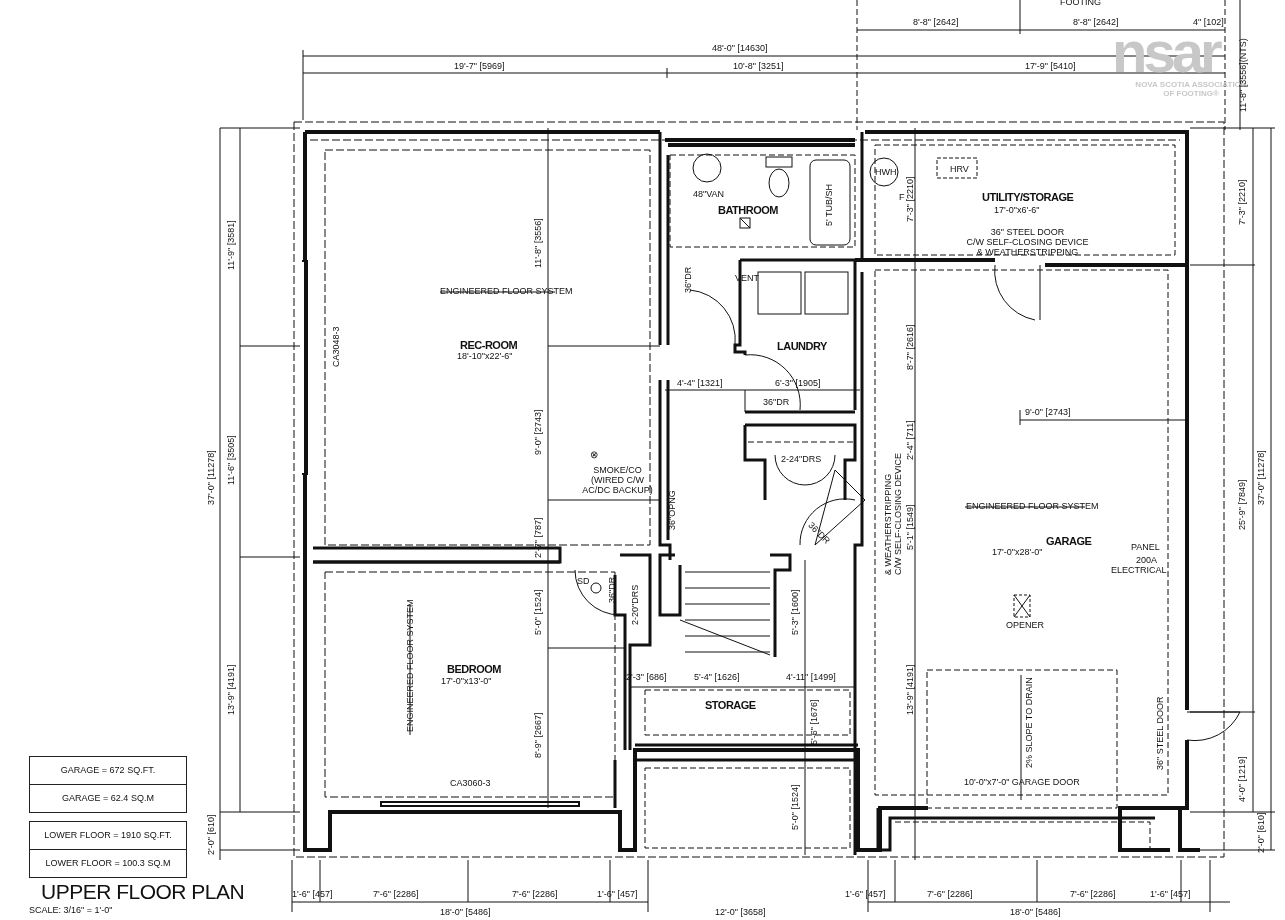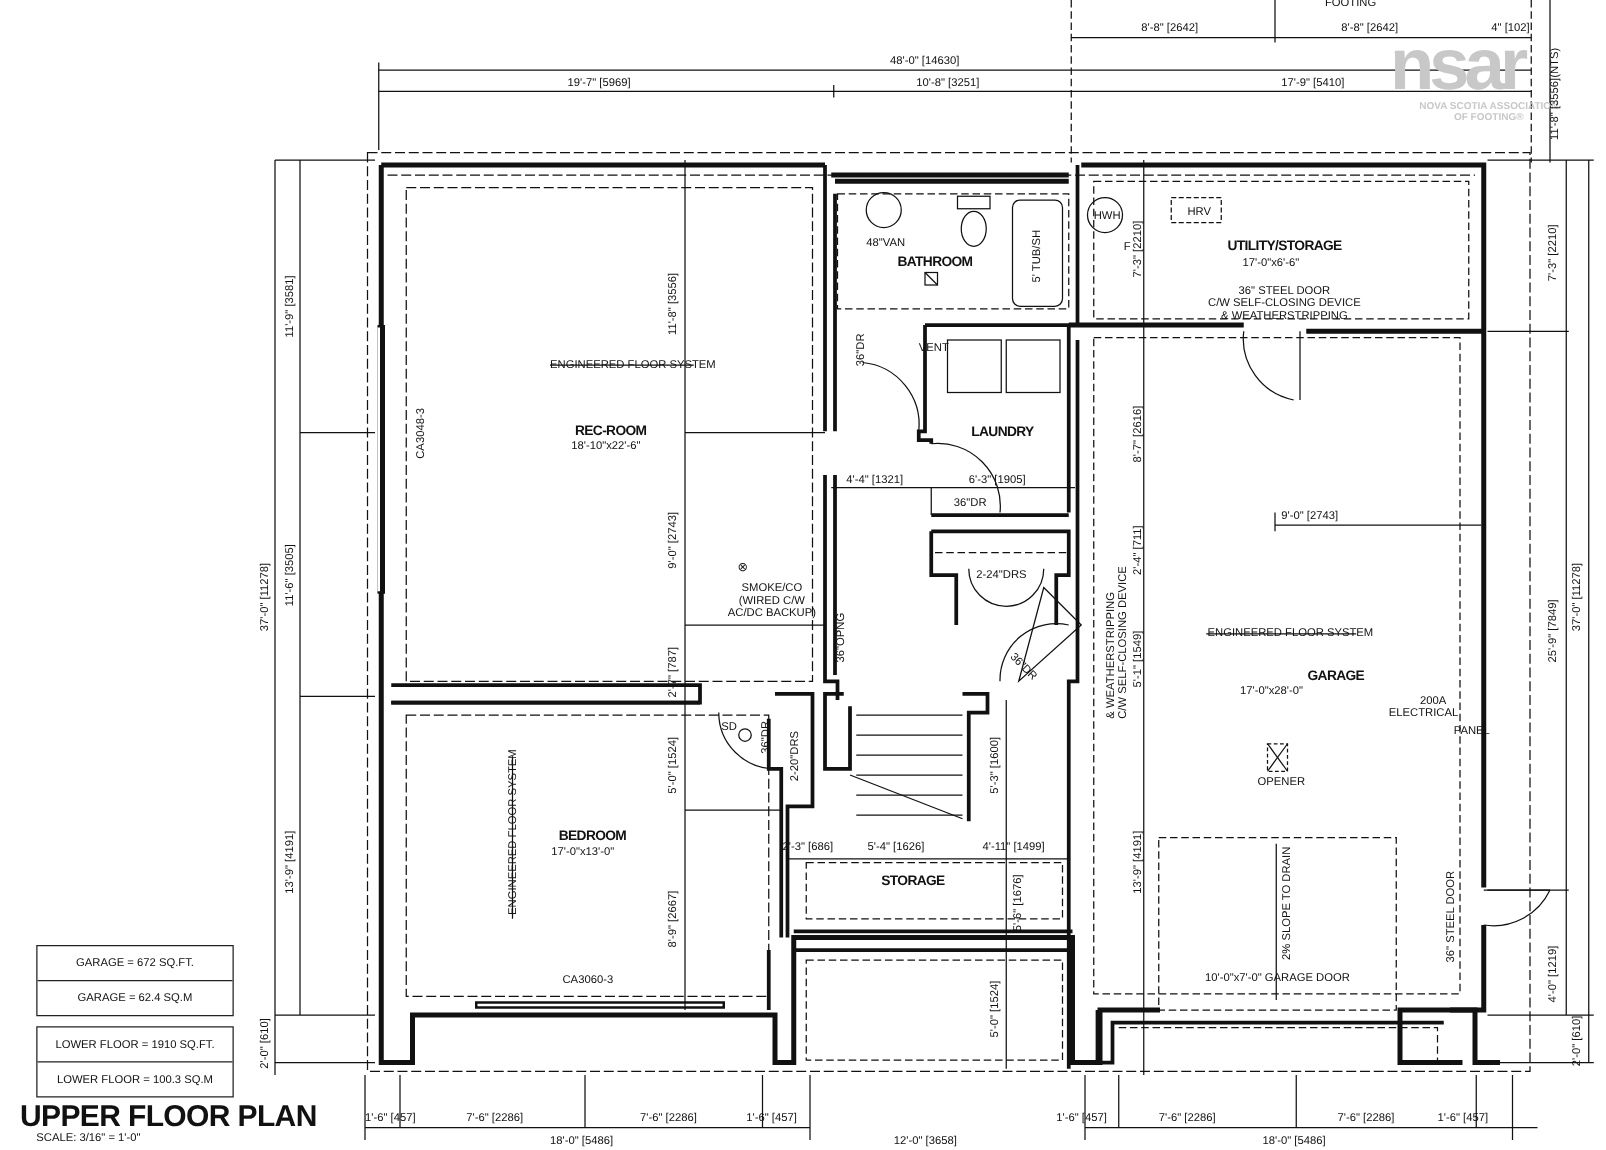--- a/index.html
+++ b/index.html
@@ -5,21 +5,21 @@
   html,body{margin:0;padding:0;background:#fff;}
   body{width:1285px;height:920px;position:relative;overflow:hidden;font-family:"Liberation Sans","DejaVu Sans",sans-serif;color:#111;}
   #plan{position:absolute;left:0;top:0;width:1285px;height:920px;}
   .t{position:absolute;font-size:9px;line-height:10px;white-space:nowrap;color:#111;font-family:"Liberation Sans",sans-serif;}
   .tv{position:absolute;font-size:9px;line-height:10px;white-space:nowrap;color:#111;transform-origin:0 0;transform:rotate(-90deg);font-family:"Liberation Sans",sans-serif;}
   .room{font-weight:bold;font-size:11px;letter-spacing:-0.5px;}
   .center{text-align:center;}
   .areabox{position:absolute;border:1px solid #222;background:#fff;}
   .areabox div{height:27px;line-height:27px;text-align:center;font-size:9px;border-bottom:1px solid #222;}
   .areabox div:last-child{border-bottom:none;}
-  .title{position:absolute;left:16px;top:880px;font-size:24px;font-weight:bold;letter-spacing:-0.5px;font-family:"Liberation Sans",sans-serif;}
+  .title{position:absolute;left:41px;top:880px;font-size:21px;font-weight:normal;letter-spacing:-0.5px;font-family:"Liberation Sans",sans-serif;}
   .scale{position:absolute;left:29px;top:905px;font-size:9px;}
   .logo{position:absolute;left:1112px;top:26px;color:#c8c8c8;font-size:58px;font-weight:bold;letter-spacing:-4px;line-height:52px;font-family:"Liberation Sans",sans-serif;}
   .logo-sub{position:absolute;left:1126px;top:80px;color:#c8c8c8;font-size:8px;font-weight:bold;line-height:9px;text-align:center;width:130px;}
 </style>
 </head>
 <body>
 
 <svg id="plan" viewBox="0 0 1285 920" xmlns="http://www.w3.org/2000/svg">
   <g stroke="#111" fill="none" stroke-width="1">
 
@@ -253,21 +253,21 @@
 <div class="tv" style="left:905px;top:460px;">2'-4" [711]</div>
 <div class="tv" style="left:905px;top:550px;">5'-1" [1549]</div>
 <div class="tv" style="left:883px;top:575px;">&amp; WEATHERSTRIPPING</div>
 <div class="tv" style="left:893px;top:575px;">C/W SELF-CLOSING DEVICE</div>
 <div class="t" style="left:1025px;top:407px;">9'-0" [2743]</div>
 <div class="t" style="left:966px;top:501px;">ENGINEERED FLOOR SYSTEM</div>
 <div class="t room" style="left:1046px;top:536px;">GARAGE</div>
 <div class="t" style="left:992px;top:547px;">17'-0"x28'-0"</div>
 <div class="t" style="left:1136px;top:555px;text-align:right;width:20px;">200A</div>
 <div class="t" style="left:1111px;top:565px;">ELECTRICAL</div>
-<div class="t" style="left:1131px;top:579px;margin-left:32px;">PANEL</div>
+<div class="t" style="left:1131px;top:542px;">PANEL</div>
 <div class="t" style="left:1006px;top:620px;">OPENER</div>
 <div class="tv" style="left:1024px;top:768px;">2% SLOPE TO DRAIN</div>
 <div class="t" style="left:964px;top:777px;">10'-0"x7'-0" GARAGE DOOR</div>
 <div class="tv" style="left:1155px;top:770px;">36" STEEL DOOR</div>
 <div class="tv" style="left:905px;top:715px;">13'-9" [4191]</div>
 
 <div class="tv" style="left:790px;top:635px;">5'-3" [1600]</div>
 <div class="t" style="left:626px;top:672px;">2'-3" [686]</div>
 <div class="t" style="left:694px;top:672px;">5'-4" [1626]</div>
 <div class="t" style="left:786px;top:672px;">4'-11" [1499]</div>

